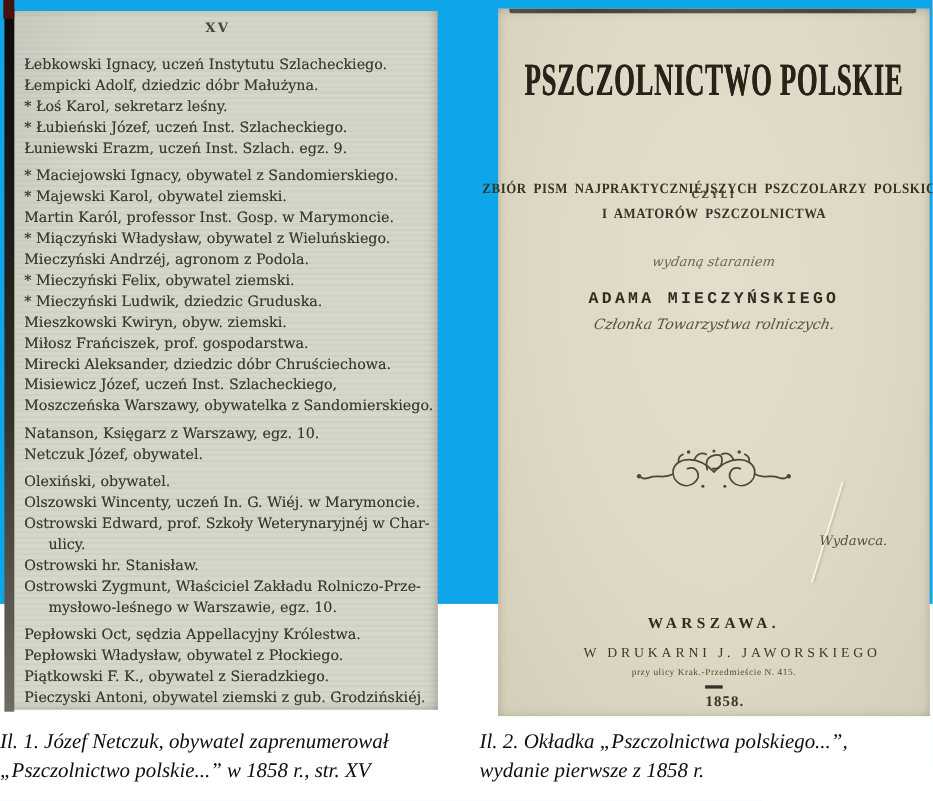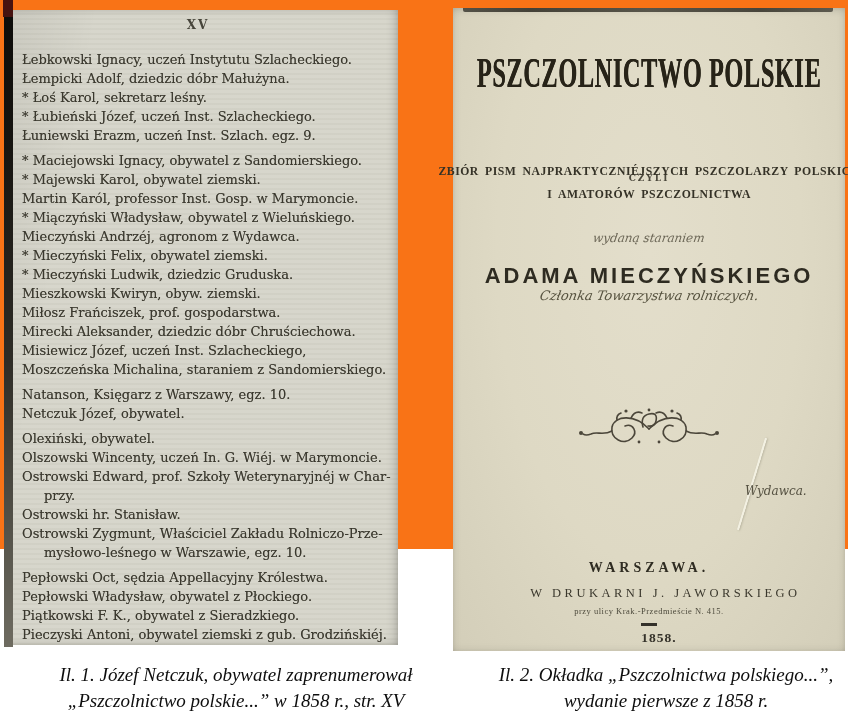--- a/index.html
+++ b/index.html
@@ -5,21 +5,21 @@
   :root{
     --left-page-bg:#d6d5ca;
     --right-page-bg:#ded9c4;
     --ink:#3a382e;
     --title-ink:#272318;
     --caption-ink:#0e0e0e;
     --corner-mark:#471310;
     --script-ink:#6b6656;
   }
   html,body{margin:0;padding:0;background:#ffffff;width:848px;height:728px;overflow:hidden;}
-  .stage{position:relative;width:848px;height:549px;background:#f97316;font-family:"DejaVu Serif",serif;}
+  .stage{position:relative;width:848px;height:549px;background:#0ea5e9;font-family:"DejaVu Serif",serif;}
 
   
   .left-scan{
     position:absolute;left:8px;top:10px;width:390px;height:635px;
     background:
       linear-gradient(100deg, rgba(0,0,0,0.06), rgba(0,0,0,0) 18%),
       repeating-linear-gradient(0deg, rgba(120,120,110,0.05) 0 2px, rgba(255,255,255,0.03) 2px 5px),
       var(--left-page-bg);
     box-shadow:
       inset -7px 0 12px -7px rgba(0,0,0,0.30),
@@ -81,21 +81,21 @@
   .subline span{
     font-family:"Liberation Serif",serif;font-weight:700;font-size:13px;
     letter-spacing:0.6px;transform:scaleX(0.9);white-space:nowrap;color:#353227;
     word-spacing:3px;
   }
   .script-line{font-style:italic;color:var(--script-ink);font-family:"DejaVu Serif",serif;}
   .script1{top:223px;}
   .script1 span{font-size:12px;transform:skewX(-8deg);}
   .author{top:255px;}
   .author span{
-    font-family:Liberation Sans, sans-serif;font-weight:700;font-size:22px;
+    font-family:Liberation Mono, monospace;font-weight:700;font-size:15px;
     letter-spacing:3px;color:#2e2b21;white-space:nowrap;
   }
   .authorsub{top:280px;}
   .authorsub span{font-size:13px;transform:skewX(-10deg);color:#56523f;}
   .ornament{position:absolute;top:390px;left:50%;transform:translateX(-50%);}
   .crease{
     position:absolute;right:92px;top:428px;width:2px;height:96px;
     background:rgba(250,248,236,0.75);transform:rotate(17deg);
     box-shadow:1px 0 2px rgba(110,105,85,0.35);
   }
@@ -106,23 +106,23 @@
   .printer{top:578px;padding-left:33px;}
   .printer span{font-family:"Liberation Serif",serif;font-size:12.5px;letter-spacing:3.5px;color:#3a372c;}
   .address{top:598px;}
   .address span{font-family:"Liberation Serif",serif;font-size:8.5px;letter-spacing:0.5px;color:#4d4a3c;}
   .rule{position:absolute;top:615px;left:50%;transform:translateX(-50%);width:16px;height:2.5px;background:#34312a;}
   .year{top:622px;margin-left:20px;}
   .year span{font-family:"Liberation Serif",serif;font-weight:700;font-size:13.5px;letter-spacing:1px;color:#35322a;}
 
   
   .caption{
-    position:absolute;top:662px;text-align:center;
+    position:absolute;top:662px;
     font-family:"Liberation Serif",serif;font-style:italic;
-    font-size:19px;line-height:26px;color:var(--caption-ink);padding-left:24px;
+    font-size:19px;line-height:26px;color:var(--caption-ink);
   }
   .caption-left{left:0;width:424px;}
   .caption-right{left:436px;width:412px;}
 </style>
 </head>
 <body>
 
 <div class="stage">
 
   <div class="left-scan">
@@ -132,34 +132,34 @@
     <div class="subscriber-list">
         <div class="entry">Łebkowski Ignacy, uczeń Instytutu Szlacheckiego.</div>
         <div class="entry">Łempicki Adolf, dziedzic dóbr Małużyna.</div>
         <div class="entry">* Łoś Karol, sekretarz leśny.</div>
         <div class="entry">* Łubieński Józef, uczeń Inst. Szlacheckiego.</div>
         <div class="entry">Łuniewski Erazm, uczeń Inst. Szlach. egz. 9.</div>
         <div class="entry gap">* Maciejowski Ignacy, obywatel z Sandomierskiego.</div>
         <div class="entry">* Majewski Karol, obywatel ziemski.</div>
         <div class="entry">Martin Karól, professor Inst. Gosp. w Marymoncie.</div>
         <div class="entry">* Miączyński Władysław, obywatel z Wieluńskiego.</div>
-        <div class="entry">Mieczyński Andrzéj, agronom z Wydawca.</div>
+        <div class="entry">Mieczyński Andrzéj, agronom z Podola.</div>
         <div class="entry">* Mieczyński Felix, obywatel ziemski.</div>
         <div class="entry">* Mieczyński Ludwik, dziedzic Gruduska.</div>
         <div class="entry">Mieszkowski Kwiryn, obyw. ziemski.</div>
         <div class="entry">Miłosz Frańciszek, prof. gospodarstwa.</div>
         <div class="entry">Mirecki Aleksander, dziedzic dóbr Chruściechowa.</div>
         <div class="entry">Misiewicz Józef, uczeń Inst. Szlacheckiego,</div>
-        <div class="entry">Moszczeńska Michalina, staraniem z Sandomierskiego.</div>
+        <div class="entry">Moszczeńska Warszawy, obywatelka z Sandomierskiego.</div>
         <div class="entry gap">Natanson, Księgarz z Warszawy, egz. 10.</div>
         <div class="entry">Netczuk Józef, obywatel.</div>
         <div class="entry gap">Olexiński, obywatel.</div>
         <div class="entry">Olszowski Wincenty, uczeń In. G. Wiéj. w Marymoncie.</div>
         <div class="entry">Ostrowski Edward, prof. Szkoły Weterynaryjnéj w Char-</div>
-        <div class="entry indent">przy.</div>
+        <div class="entry indent">ulicy.</div>
         <div class="entry">Ostrowski hr. Stanisław.</div>
         <div class="entry">Ostrowski Zygmunt, Właściciel Zakładu Rolniczo-Prze-</div>
         <div class="entry indent">mysłowo-leśnego w Warszawie, egz. 10.</div>
         <div class="entry gap">Pepłowski Oct, sędzia Appellacyjny Królestwa.</div>
         <div class="entry">Pepłowski Władysław, obywatel z Płockiego.</div>
         <div class="entry">Piątkowski F. K., obywatel z Sieradzkiego.</div>
         <div class="entry">Pieczyski Antoni, obywatel ziemski z gub. Grodzińskiéj.</div>
       </div>
   </div>
 

